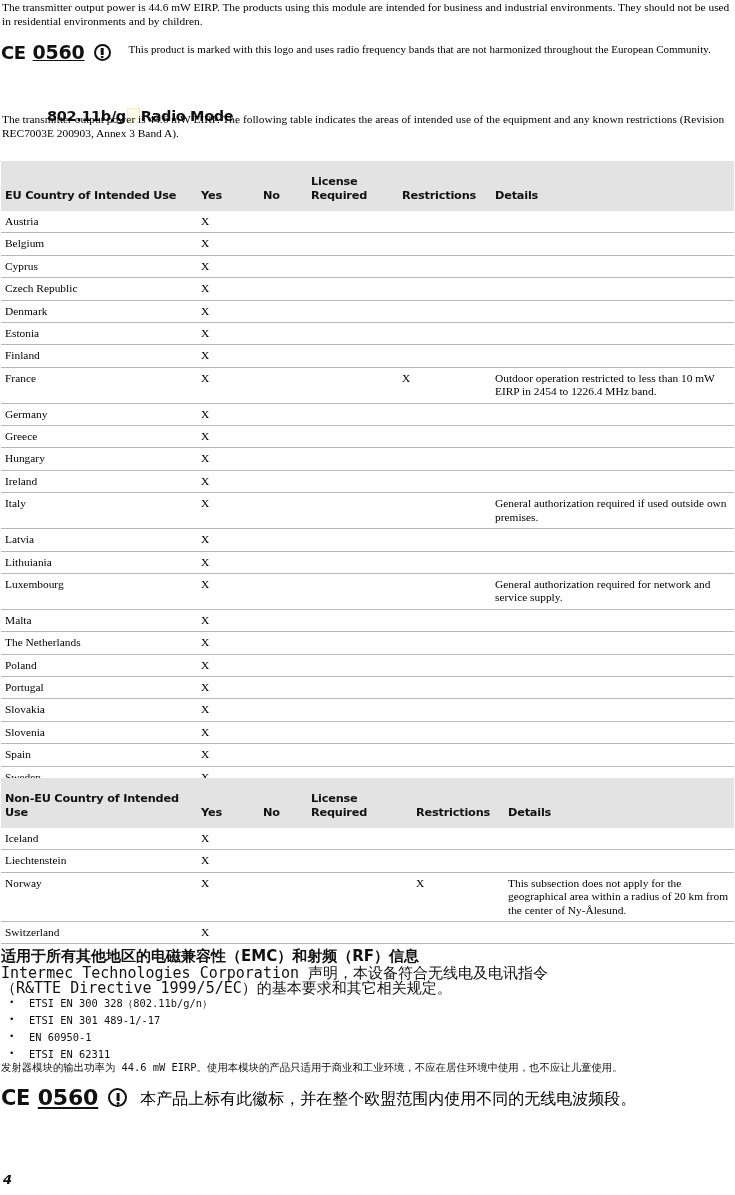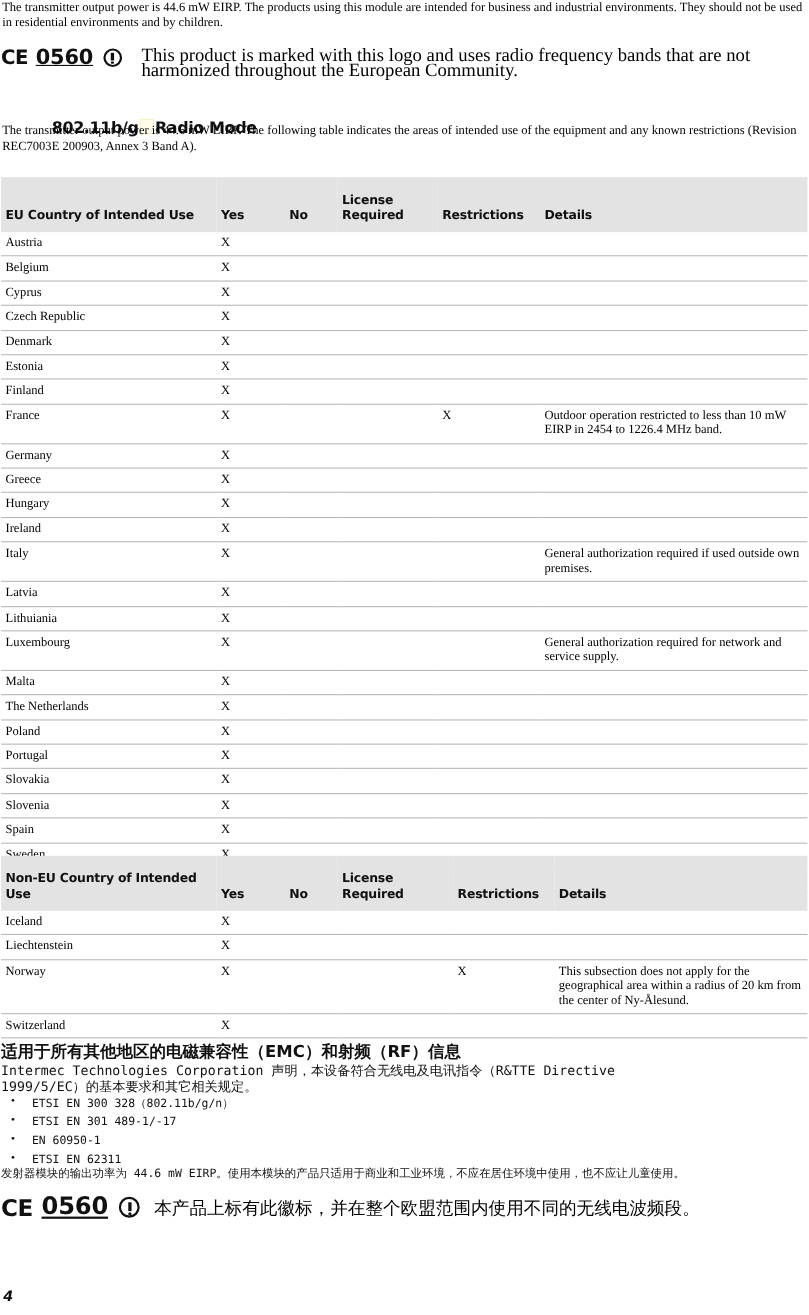--- a/index.html
+++ b/index.html
@@ -120,21 +120,21 @@
     width: 2.8px; height: 2.8px; top: 11.8px;
   }
 
   .ce-note {
     margin-left: 17px;
     flex: 1 1 auto;
   }
   .ce-block.top .ce-note {
     padding-top: 2px;
     font-family: "Liberation Serif", serif;
-    font-size: 17px;
+    font-size: 11px;
     line-height: 13.6px;
   }
   .ce-block.bottom .ce-note {
     margin-left: 13px;
     padding-top: 6px;
     font-family: "DejaVu Sans", sans-serif;
     font-size: 16px;
     line-height: 15px;
   }
 
@@ -239,21 +239,21 @@
     letter-spacing: 0px;
     color: #111;
     white-space: nowrap;
   }
 
   .cn-para {
     position: absolute;
     left: 1px;
     width: 595px;
     font-family: "DejaVu Sans Mono", monospace;
-    font-size: 12px;
+    font-size: 15px;
     line-height: 14.8px;
     color: #111;
   }
   .cn-declaration { top: 966px; }
 
   ul.cn-list {
     position: absolute;
     left: 1px;
     top: 995px;
     margin: 0;

